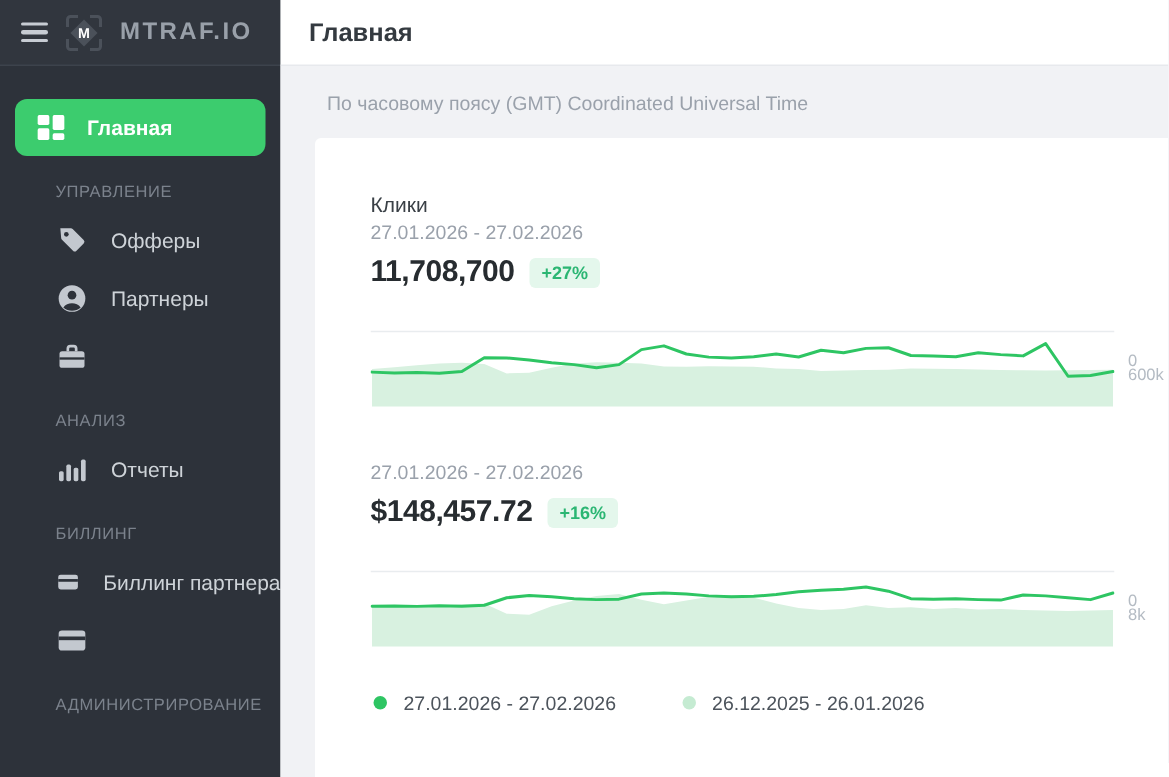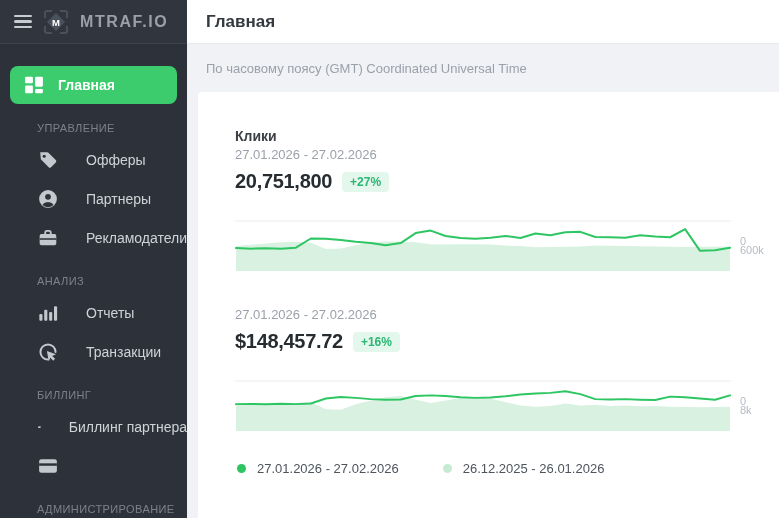--- a/index.html
+++ b/index.html
@@ -14,40 +14,40 @@
   .burger { width:18px; display:flex; flex-direction:column; gap:3px; cursor:pointer; }
   .burger span { display:block; height:2.5px; border-radius:2px; background:#c7ccd3; }
   .logo { width:26px; height:26px; }
   .brand { font-size:16px; font-weight:700; letter-spacing:1.6px; color:#99a0a9; }
 
   .active-item { margin:22px 10px 0 10px; height:38px; border-radius:8px;
     background:var(--accent,#3ccc6e); display:flex; align-items:center; gap:14px;
     padding-left:14px; color:#fff; font-size:14px; font-weight:600; cursor:pointer; }
 
   .section-title { padding:18px 4px 6px 37px; font-size:11px; color:#7b828c; letter-spacing:.4px; }
-  .side-item { height:39px; display:flex; align-items:center; gap:28px; padding-left:38px;
+  .side-item { height:39px; display:flex; align-items:center; gap:16px; padding-left:38px;
     font-size:14px; color:#ced3d8; cursor:pointer; white-space:nowrap; }
   .icon20 { width:20px; height:20px; display:flex; align-items:center; justify-content:center; color:#c3c8cf; }
 
   
   .main { flex:1; display:flex; flex-direction:column; min-width:0; }
   .main-header { height:44px; min-height:44px; background:#fff; border-bottom:1px solid #e7e9ed;
     display:flex; align-items:center; padding-left:19px; }
   .page-title { font-size:17px; font-weight:700; color:#343a40; }
 
-  .content { flex:1; background:#f1f2f5; overflow:hidden; }
+  .content { flex:1; background:#f1f2f5; overflow:hidden;padding-left:12px; }
   .tz-note { padding:17px 0 0 19px; font-size:13px; color:#9aa1ab; }
 
   .card { margin:16px 0 0 11px; width:calc(100% - 11px); height:100%;
     background:#fff; border-radius:4px 0 0 0; padding:20px 0 0 25px; }
   .card-title { font-size:15px; font-weight:700; color:#343a40; }
 
   .metric { margin:16px 0 0 12px; }
   .metric + .metric { margin-top:34px; }
-  .m-label { font-size:14px; font-weight:700; color:#3a4046; }
+  .m-label { font-size:14px; font-weight:400; color:#3a4046; }
   .m-period { margin-top:3px; font-size:13px; color:#9aa1ab; }
   .m-value-row { margin-top:8px; display:flex; align-items:center; gap:10px; }
   .m-value { font-size:20px; font-weight:800; color:#272c30; letter-spacing:-.3px; }
   .badge { font-size:12px; font-weight:700; color:var(--badge-text,#2bb673);
     background:var(--badge-bg,#e4f7ec); padding:3px 8px; border-radius:4px; }
 
   .chart-row { margin-top:22px; display:flex;align-items:center; }
   .chart-box { width:496px; height:58px; }
   .ylabels { position:relative; width:50px; font-size:11px; color:#b4bbc3; }
   .ylabels .yt { position:absolute; top:0; left:9px; }
@@ -109,44 +109,36 @@
         </svg>
         <span>Партнеры</span>
       </div>
 
       <div class="side-item">
         <svg class="icon20" viewBox="0 0 18 18" width="18" height="18">
           <path d="M6.5 5.5 V4 a1.5 1.5 0 0 1 1.5-1.5 h2 A1.5 1.5 0 0 1 11.5 4 v1.5" fill="none" stroke="currentColor" stroke-width="1.6"></path>
           <rect x="1.5" y="5.5" width="15" height="10" rx="1.6" fill="currentColor"></rect>
           <rect x="1.5" y="9.2" width="15" height="1.4" fill="#2d323a"></rect>
         </svg>
-        <span>Рекламодатели</span>
       </div>
     </div>
 
     <div class="section">
       <div class="section-title">АНАЛИЗ</div>
 
       <div class="side-item">
         <svg class="icon20" viewBox="0 0 18 18" width="18" height="18">
           <rect x="1.2" y="10" width="2.8" height="6" rx="1" fill="currentColor"></rect>
           <rect x="5.6" y="6" width="2.8" height="10" rx="1" fill="currentColor"></rect>
           <rect x="10" y="8" width="2.8" height="8" rx="1" fill="currentColor"></rect>
           <rect x="14.4" y="3" width="2.8" height="13" rx="1" fill="currentColor"></rect>
         </svg>
         <span>Отчеты</span>
       </div>
 
-      <div class="side-item">
-        <svg class="icon20" viewBox="0 0 18 18" width="18" height="18">
-          <path d="M15.8 9 a6.8 6.8 0 1 0-6.8 6.8" fill="none" stroke="currentColor" stroke-width="1.8" stroke-linecap="round"></path>
-          <path d="M8 8 l8.2 3.1 -3.4 1.4 2.6 2.6 -1.7 1.7 -2.6-2.6 -1.4 3.4 z" fill="currentColor"></path>
-        </svg>
-        <span>Транзакции</span>
-      </div>
     </div>
 
     <div class="section">
       <div class="section-title">БИЛЛИНГ</div>
 
       <div class="side-item">
         <svg class="icon20" viewBox="0 0 18 18" width="18" height="18">
           <rect x="1" y="3" width="16" height="12" rx="2" fill="currentColor"></rect>
           <rect x="1" y="6.6" width="16" height="2.2" fill="#2d323a"></rect>
         </svg>
@@ -173,21 +165,21 @@
 
     <div class="content">
       <div class="tz-note">По часовому поясу (GMT) Coordinated Universal Time</div>
 
       <div class="card">
 
         <div class="metric">
           <div class="m-label">Клики</div>
           <div class="m-period">27.01.2026 - 27.02.2026</div>
           <div class="m-value-row">
-            <span class="m-value">20,751,800</span>
+            <span class="m-value">11,708,700</span>
             <span class="badge">+27%</span>
           </div>
           <div class="chart-row">
             <div class="chart-box"><svg width="496" height="58" viewBox="0 0 496 58">
                   <line x1="0" y1="6" x2="496" y2="6" stroke="#e9ecef"></line>
                   <polygon points="1,31 15.969696969696969,29.75 30.939393939393938,28.499999999999996 45.90909090909091,27.250000000000004 60.878787878787875,26.833333333333332 75.84848484848484,27.666666666666668 90.81818181818181,33.91666666666667 105.78787878787878,33.5 120.75757575757575,30.166666666666664 135.72727272727272,27.250000000000004 150.6969696969697,26.416666666666668 165.66666666666666,26.833333333333332 180.63636363636363,27.250000000000004 195.6060606060606,29.333333333333332 210.57575757575756,29.5 225.54545454545453,29.166666666666668 240.5151515151515,29.333333333333332 255.4848484848485,29.5 270.45454545454544,30.583333333333336 285.42424242424244,31 300.3939393939394,32.25 315.3636363636364,32 330.3333333333333,31.666666666666664 345.3030303030303,31.416666666666668 360.27272727272725,30.583333333333336 375.24242424242425,30.75 390.2121212121212,31 405.1818181818182,31.333333333333332 420.1515151515151,31.583333333333332 435.1212121212121,31.833333333333332 450.09090909090907,32 465.06060606060606,31.833333333333332 480.030303030303,31.666666666666664 495,31.416666666666668 495,56 1,56" fill="#d8f1e0"></polygon>
                   <polyline points="1,33.083333333333336 15.969696969696969,33.66666666666667 30.939393939393938,33.333333333333336 45.90909090909091,33.83333333333333 60.878787878787875,32.66666666666667 75.84848484848484,23.5 90.81818181818181,23.66666666666667 105.78787878787878,25 120.75757575757575,26.833333333333332 135.72727272727272,28.083333333333332 150.6969696969697,30.166666666666664 165.66666666666666,28.083333333333332 180.63636363636363,18.083333333333336 195.6060606060606,15.583333333333336 210.57575757575756,21 225.54545454545453,23.083333333333336 240.5151515151515,23.66666666666667 255.4848484848485,22.833333333333336 270.45454545454544,21 285.42424242424244,23 300.3939393939394,18.5 315.3636363636364,20.166666666666664 330.3333333333333,17.25 345.3030303030303,16.833333333333336 360.27272727272725,22 375.24242424242425,22.333333333333336 390.2121212121212,22.833333333333336 405.1818181818182,20.166666666666664 420.1515151515151,21.416666666666664 435.1212121212121,22.25 450.09090909090907,14.083333333333329 465.06060606060606,35.833333333333336 480.030303030303,35.33333333333333 495,32.66666666666667" fill="none" stroke="#2ec563" stroke-width="2" stroke-linejoin="round" stroke-linecap="round"></polyline>
                 </svg></div>
             <div class="ylabels">
               <span class="yt">600k</span>

